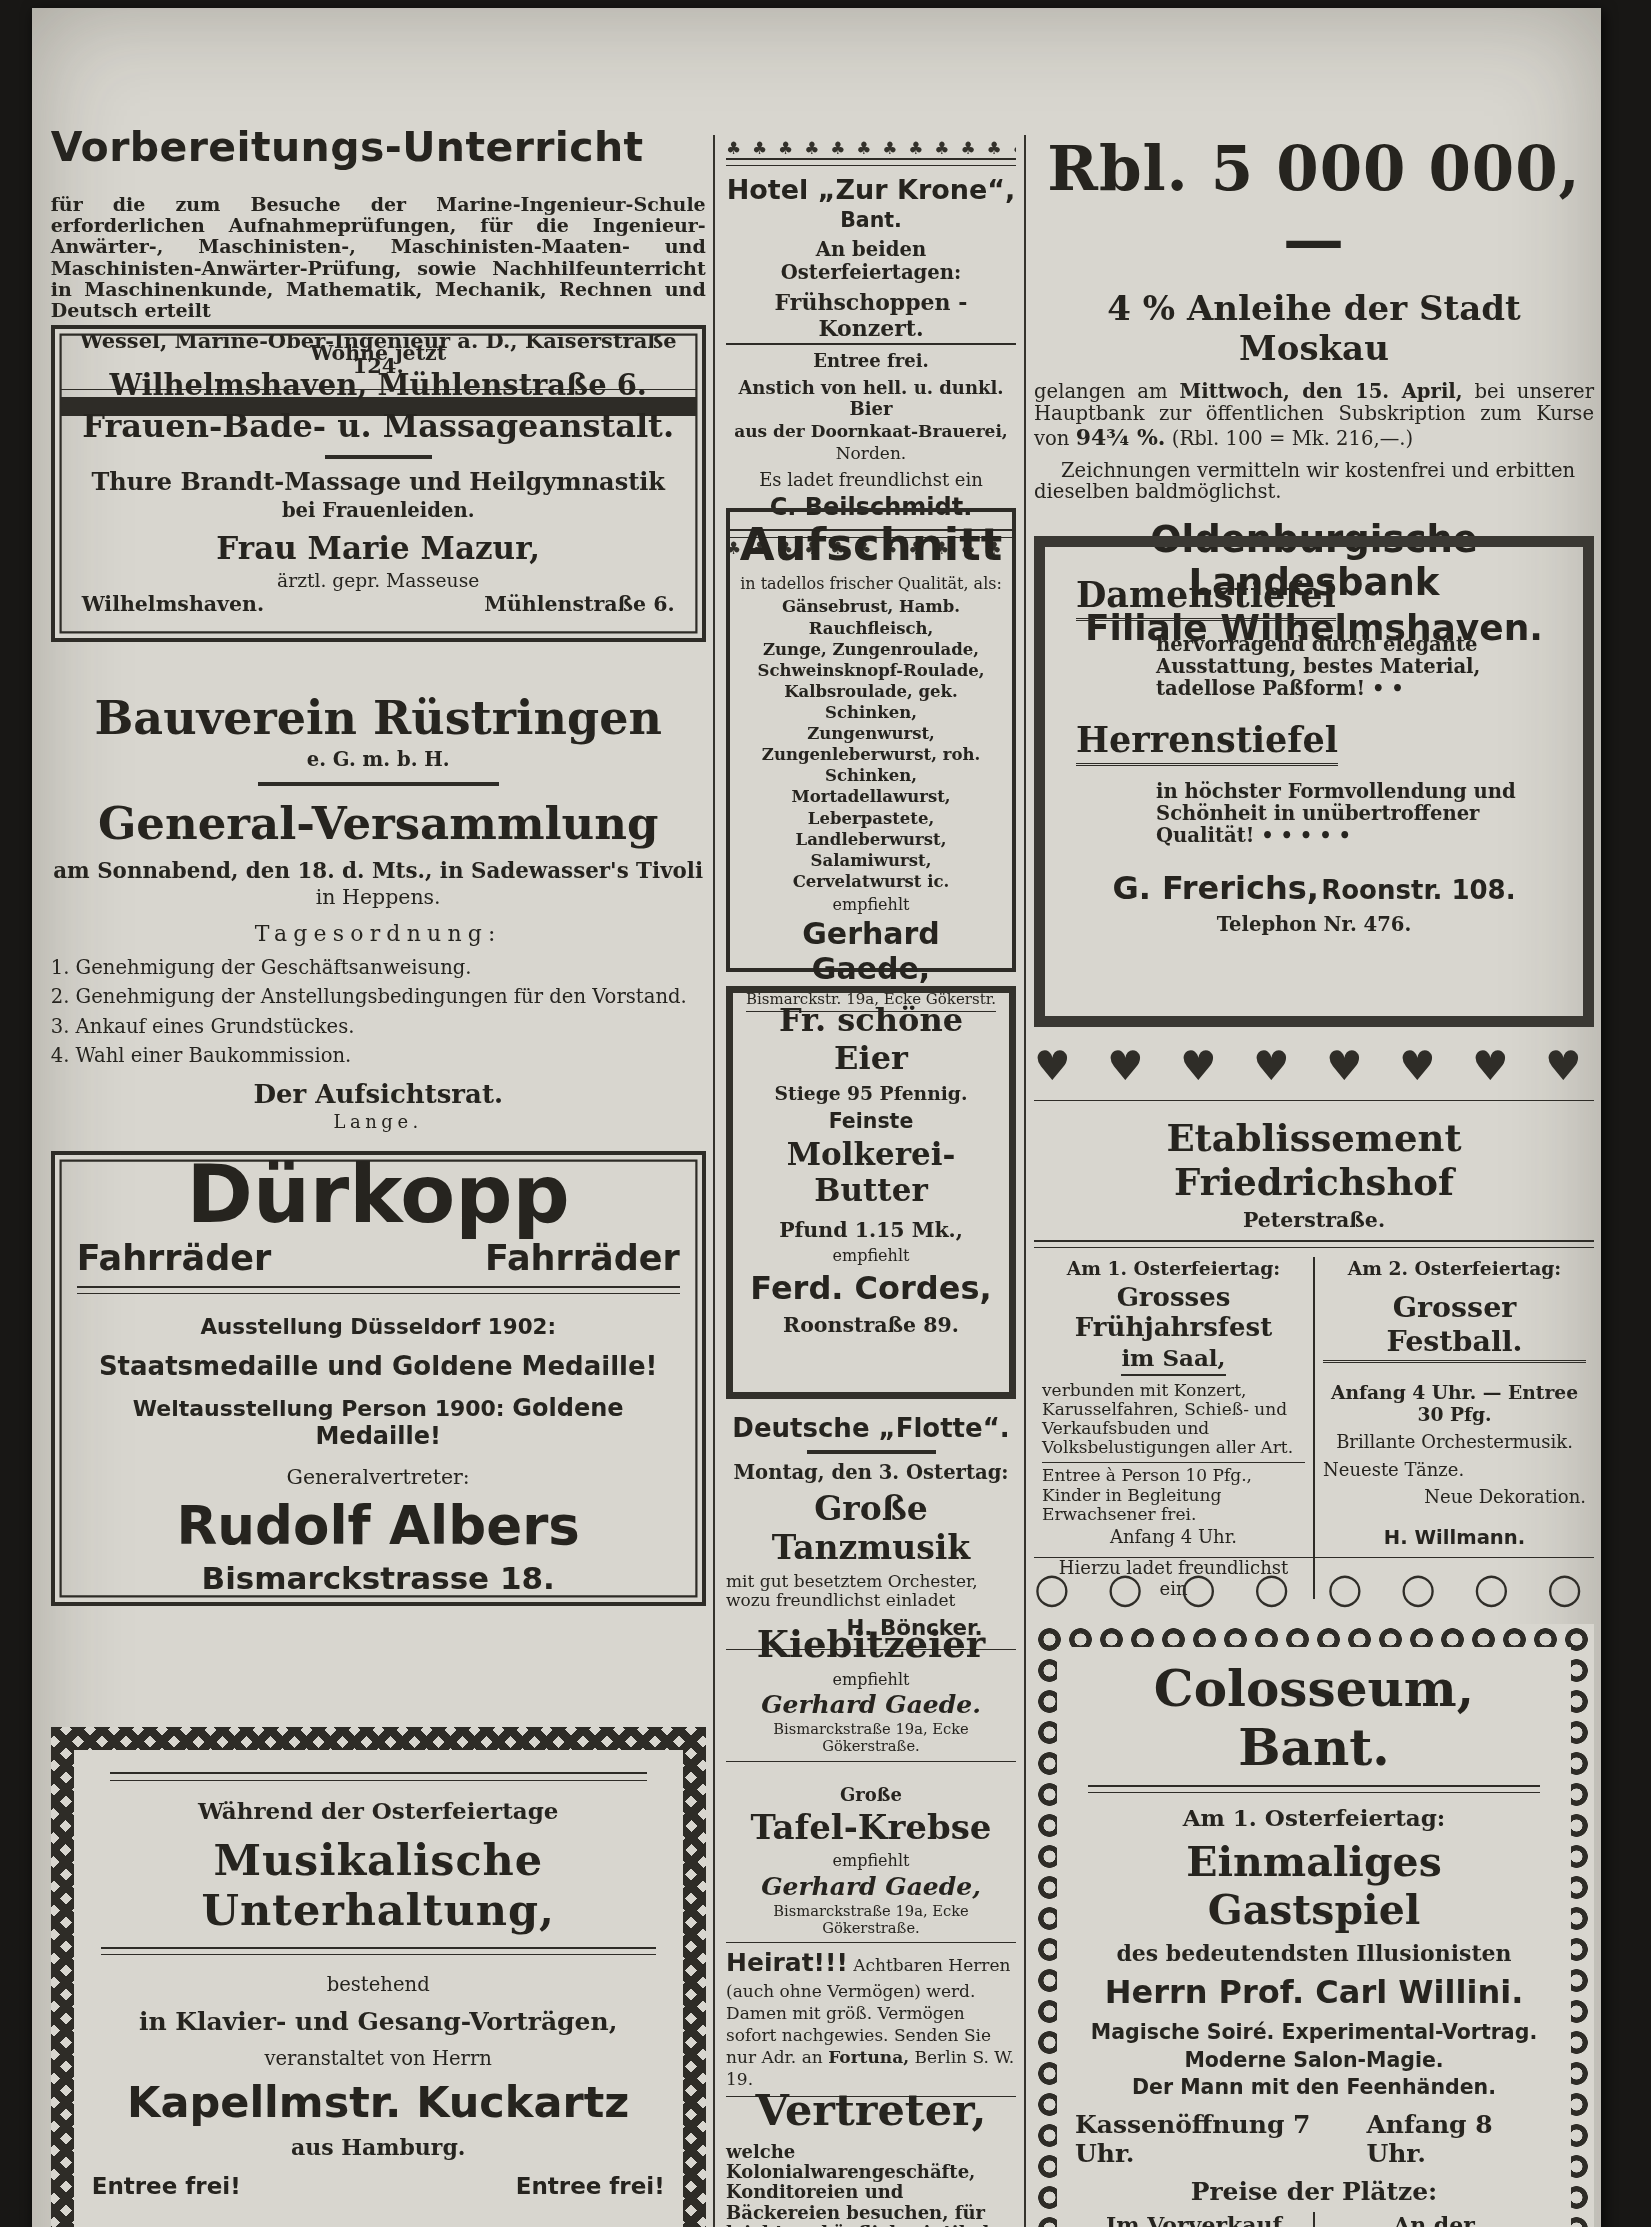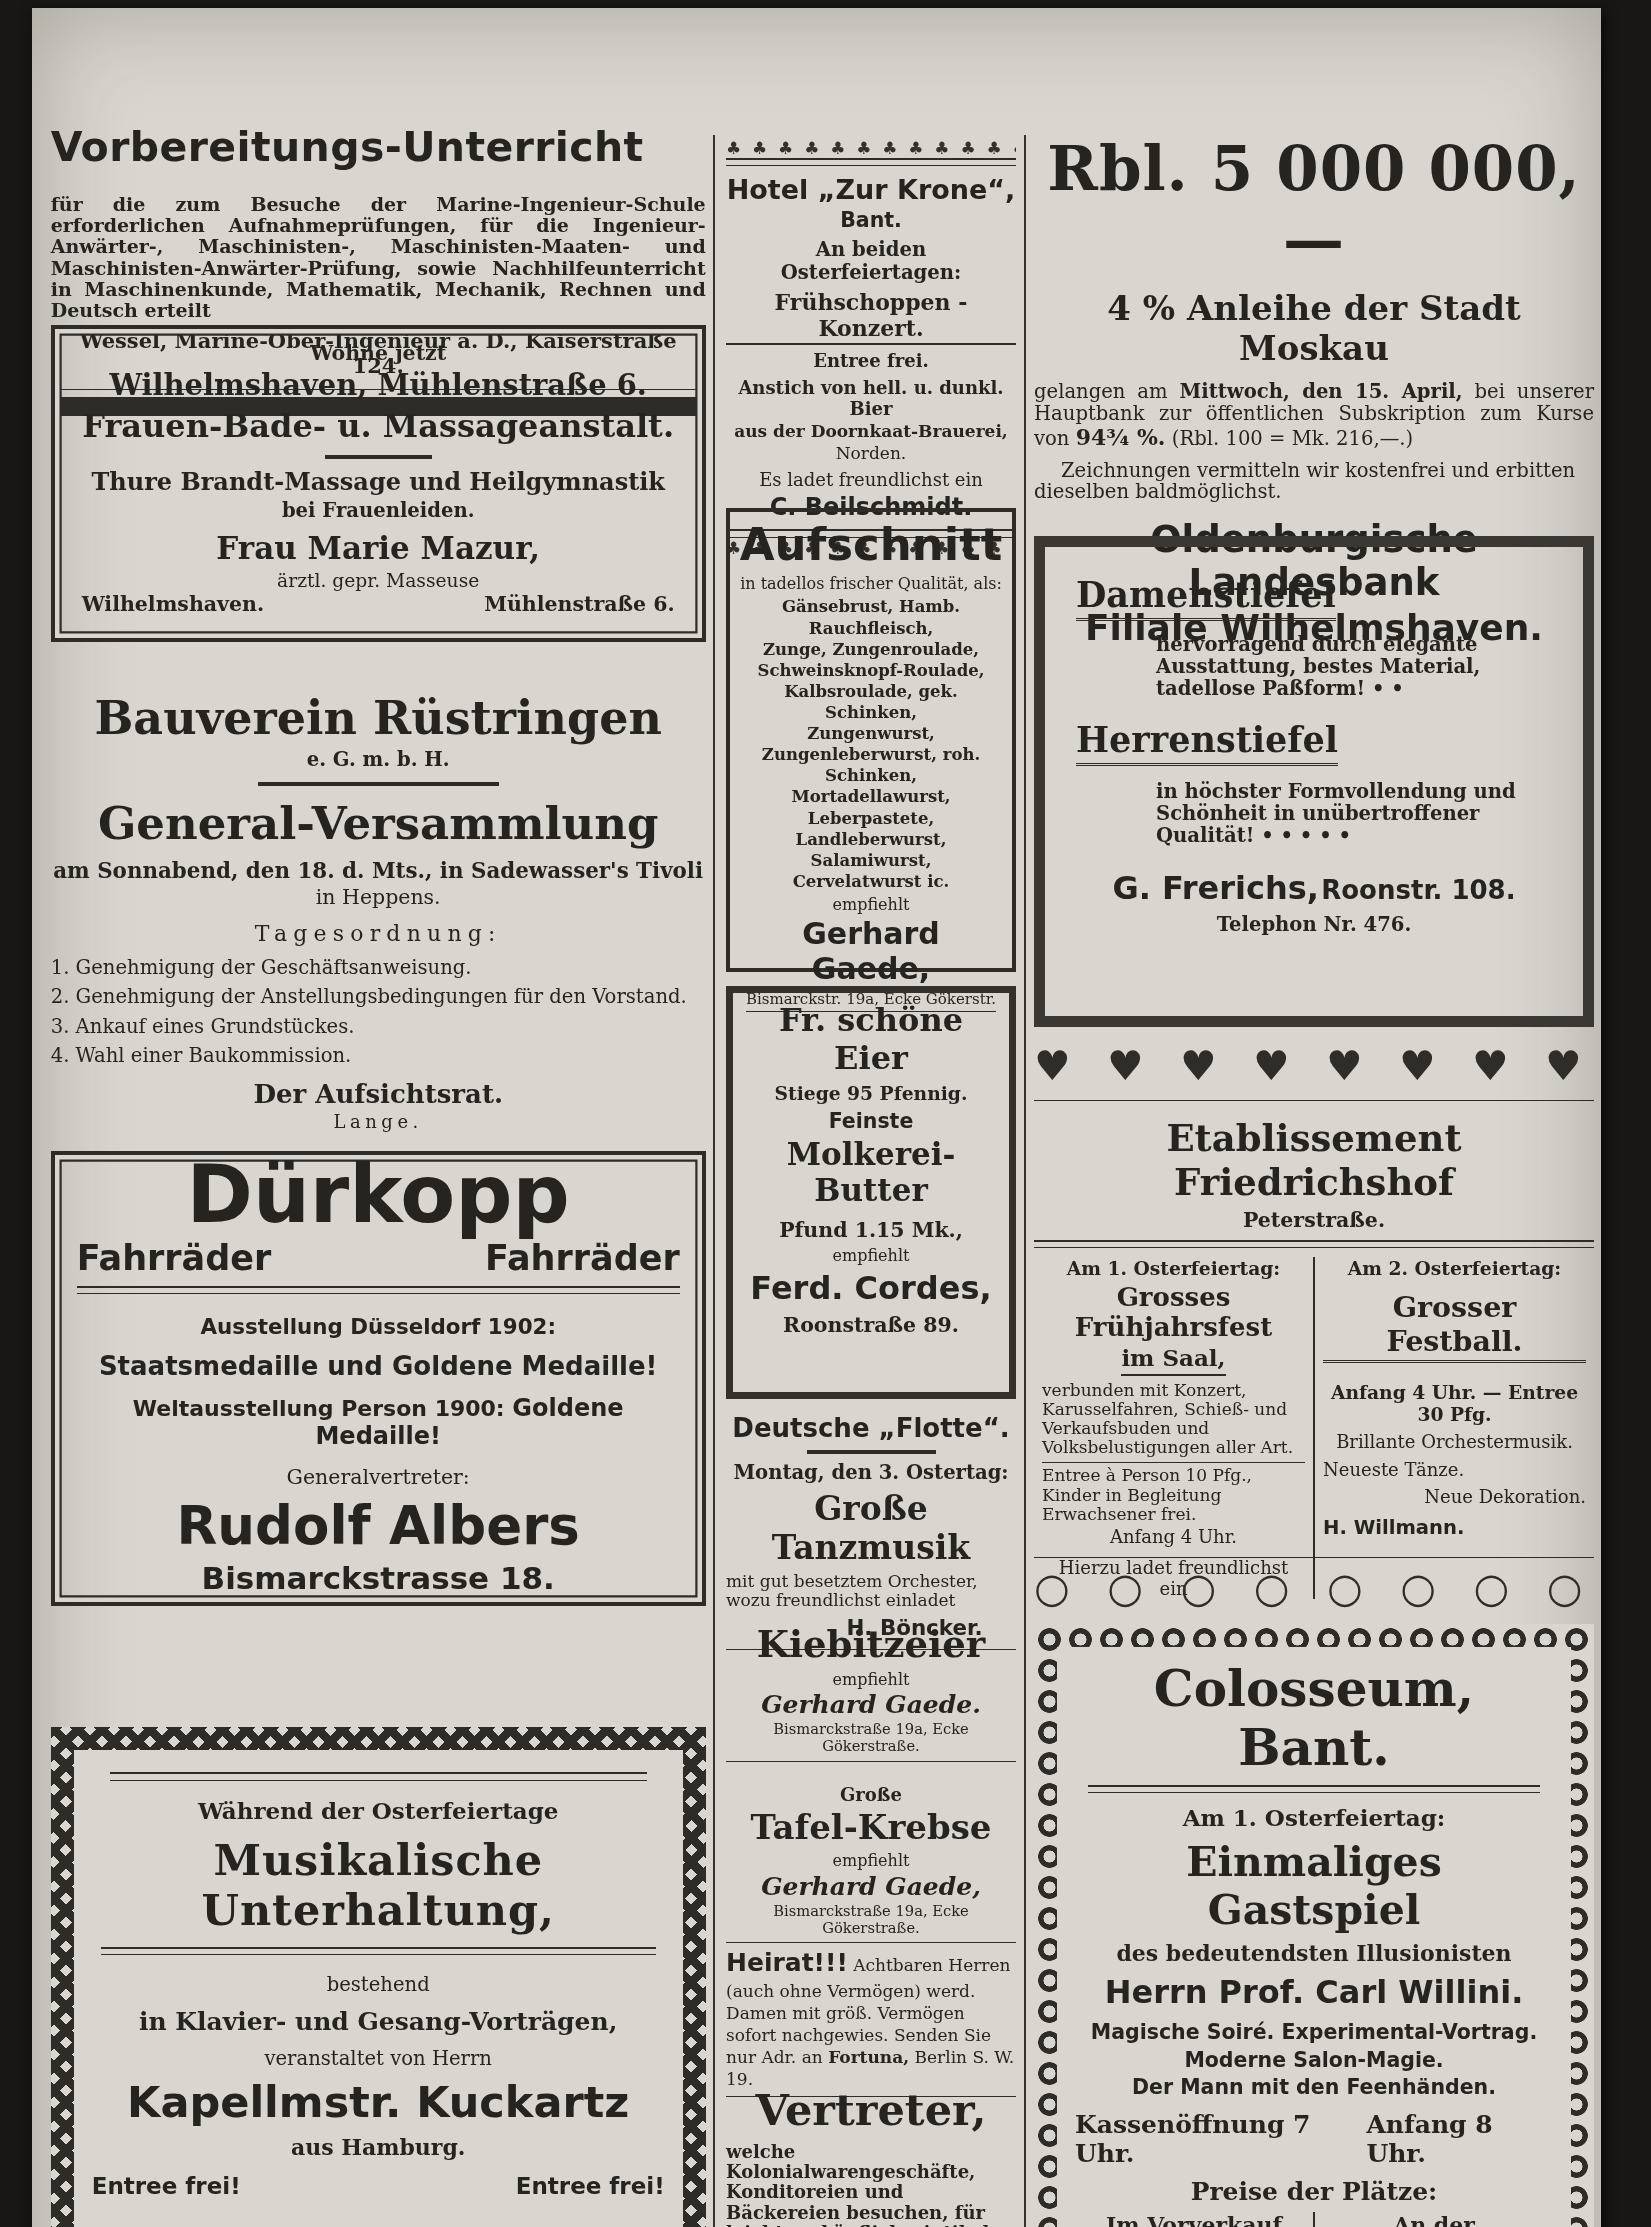--- a/index.html
+++ b/index.html
@@ -275,21 +275,21 @@
           <div class="ctr" style="font-size:18px;margin-top:2.7px">Anfang 4 Uhr.</div>
           <div class="ctr" style="font-size:18px;margin-top:9.8px">Hierzu ladet freundlichst ein</div>
         </div>
         <div>
           <div class="ctr b" style="font-size:18.7px">Am 2. Osterfeiertag:</div>
           <div class="ctr b" style="font-size:28.5px;margin-top:10.7px"><span class="underl">Grosser Festball.</span></div>
           <div class="ctr b" style="font-size:18.7px;margin-top:18px">Anfang 4 Uhr. — Entree 30 Pfg.</div>
           <div class="ctr" style="font-size:18px;margin-top:6.2px">Brillante Orchestermusik.</div>
           <div style="font-size:18px;margin-top:6.2px">Neueste Tänze.</div>
           <div style="font-size:18px;margin-top:6.2px;text-align:right">Neue Dekoration.</div>
-          <div class="sans b" style="font-size:19.6px;margin-top:9px;text-align:left">H. Willmann.</div>
+          <div class="sans b" style="font-size:19.6px;margin-top:19px;text-align:center">H. Willmann.</div>
         </div>
       </div>
     </div>
 
     <div class="ad thin" style="top:1549px"></div>
     <div class="ad band ctr" style="top:1556px;font-size:41px;letter-spacing:11.6px;font-weight:bold;color:#2f2d28">○ ○ ○ ○ ○ ○ ○ ○ ○ ○ ○ ○ ○</div>
 
     <div class="ad chainwrap" style="top:1616px;height:767px;box-sizing:border-box">
       <div class="inner" style="padding:11.6px 18px">
         <div class="ctr b" style="font-size:50px">Colosseum, Bant.</div>

